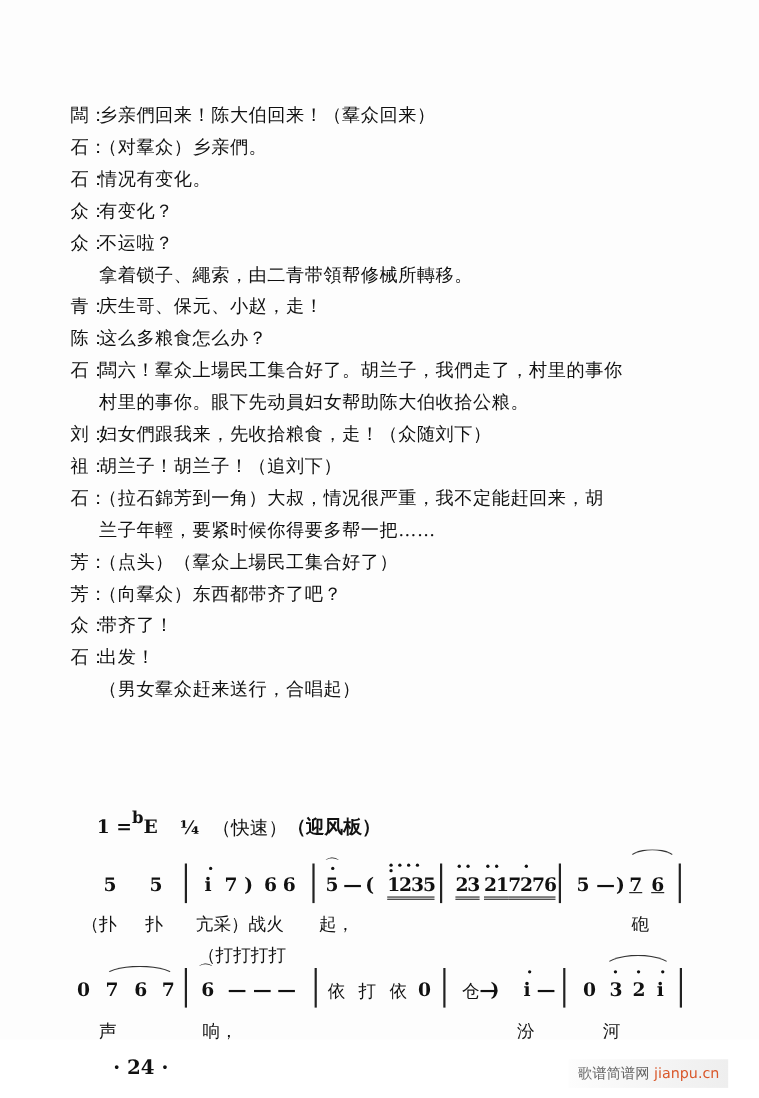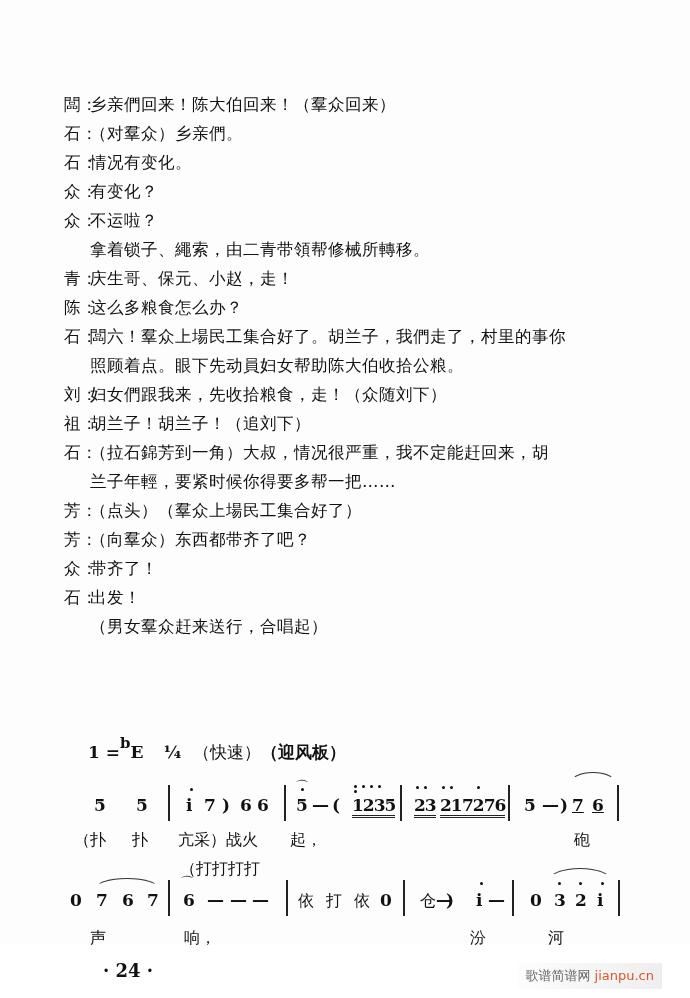--- a/index.html
+++ b/index.html
@@ -37,21 +37,21 @@
   <div class="dialogue" id="dialogue">
       <div class="line"><span class="speaker">闆：</span><span>乡亲們回来！陈大伯回来！（羣众回来）</span></div>
       <div class="line"><span class="speaker">石：</span><span>（对羣众）乡亲們。</span></div>
       <div class="line"><span class="speaker">石：</span><span>情况有变化。</span></div>
       <div class="line"><span class="speaker">众：</span><span>有变化？</span></div>
       <div class="line"><span class="speaker">众：</span><span>不运啦？</span></div>
       <div class="line cont"><span>拿着锁子、繩索，由二青带領帮修械所轉移。</span></div>
       <div class="line"><span class="speaker">青：</span><span>庆生哥、保元、小赵，走！</span></div>
       <div class="line"><span class="speaker">陈：</span><span>这么多粮食怎么办？</span></div>
       <div class="line"><span class="speaker">石：</span><span>闆六！羣众上場民工集合好了。胡兰子，我們走了，村里的事你</span></div>
-      <div class="line cont"><span>照顾着点。眼下先动員妇女帮助陈大伯收拾公粮。</span></div>
+      <div class="line cont"><span>村里的事你。眼下先动員妇女帮助陈大伯收拾公粮。</span></div>
       <div class="line"><span class="speaker">刘：</span><span>妇女們跟我来，先收拾粮食，走！（众随刘下）</span></div>
       <div class="line"><span class="speaker">祖：</span><span>胡兰子！胡兰子！（追刘下）</span></div>
       <div class="line"><span class="speaker">石：</span><span>（拉石錦芳到一角）大叔，情况很严重，我不定能赶回来，胡</span></div>
       <div class="line cont"><span>兰子年輕，要紧时候你得要多帮一把……</span></div>
       <div class="line"><span class="speaker">芳：</span><span>（点头）（羣众上場民工集合好了）</span></div>
       <div class="line"><span class="speaker">芳：</span><span>（向羣众）东西都带齐了吧？</span></div>
       <div class="line"><span class="speaker">众：</span><span>带齐了！</span></div>
       <div class="line"><span class="speaker">石：</span><span>出发！</span></div>
       <div class="line cont"><span>（男女羣众赶来送行，合唱起）</span></div>
     </div>

